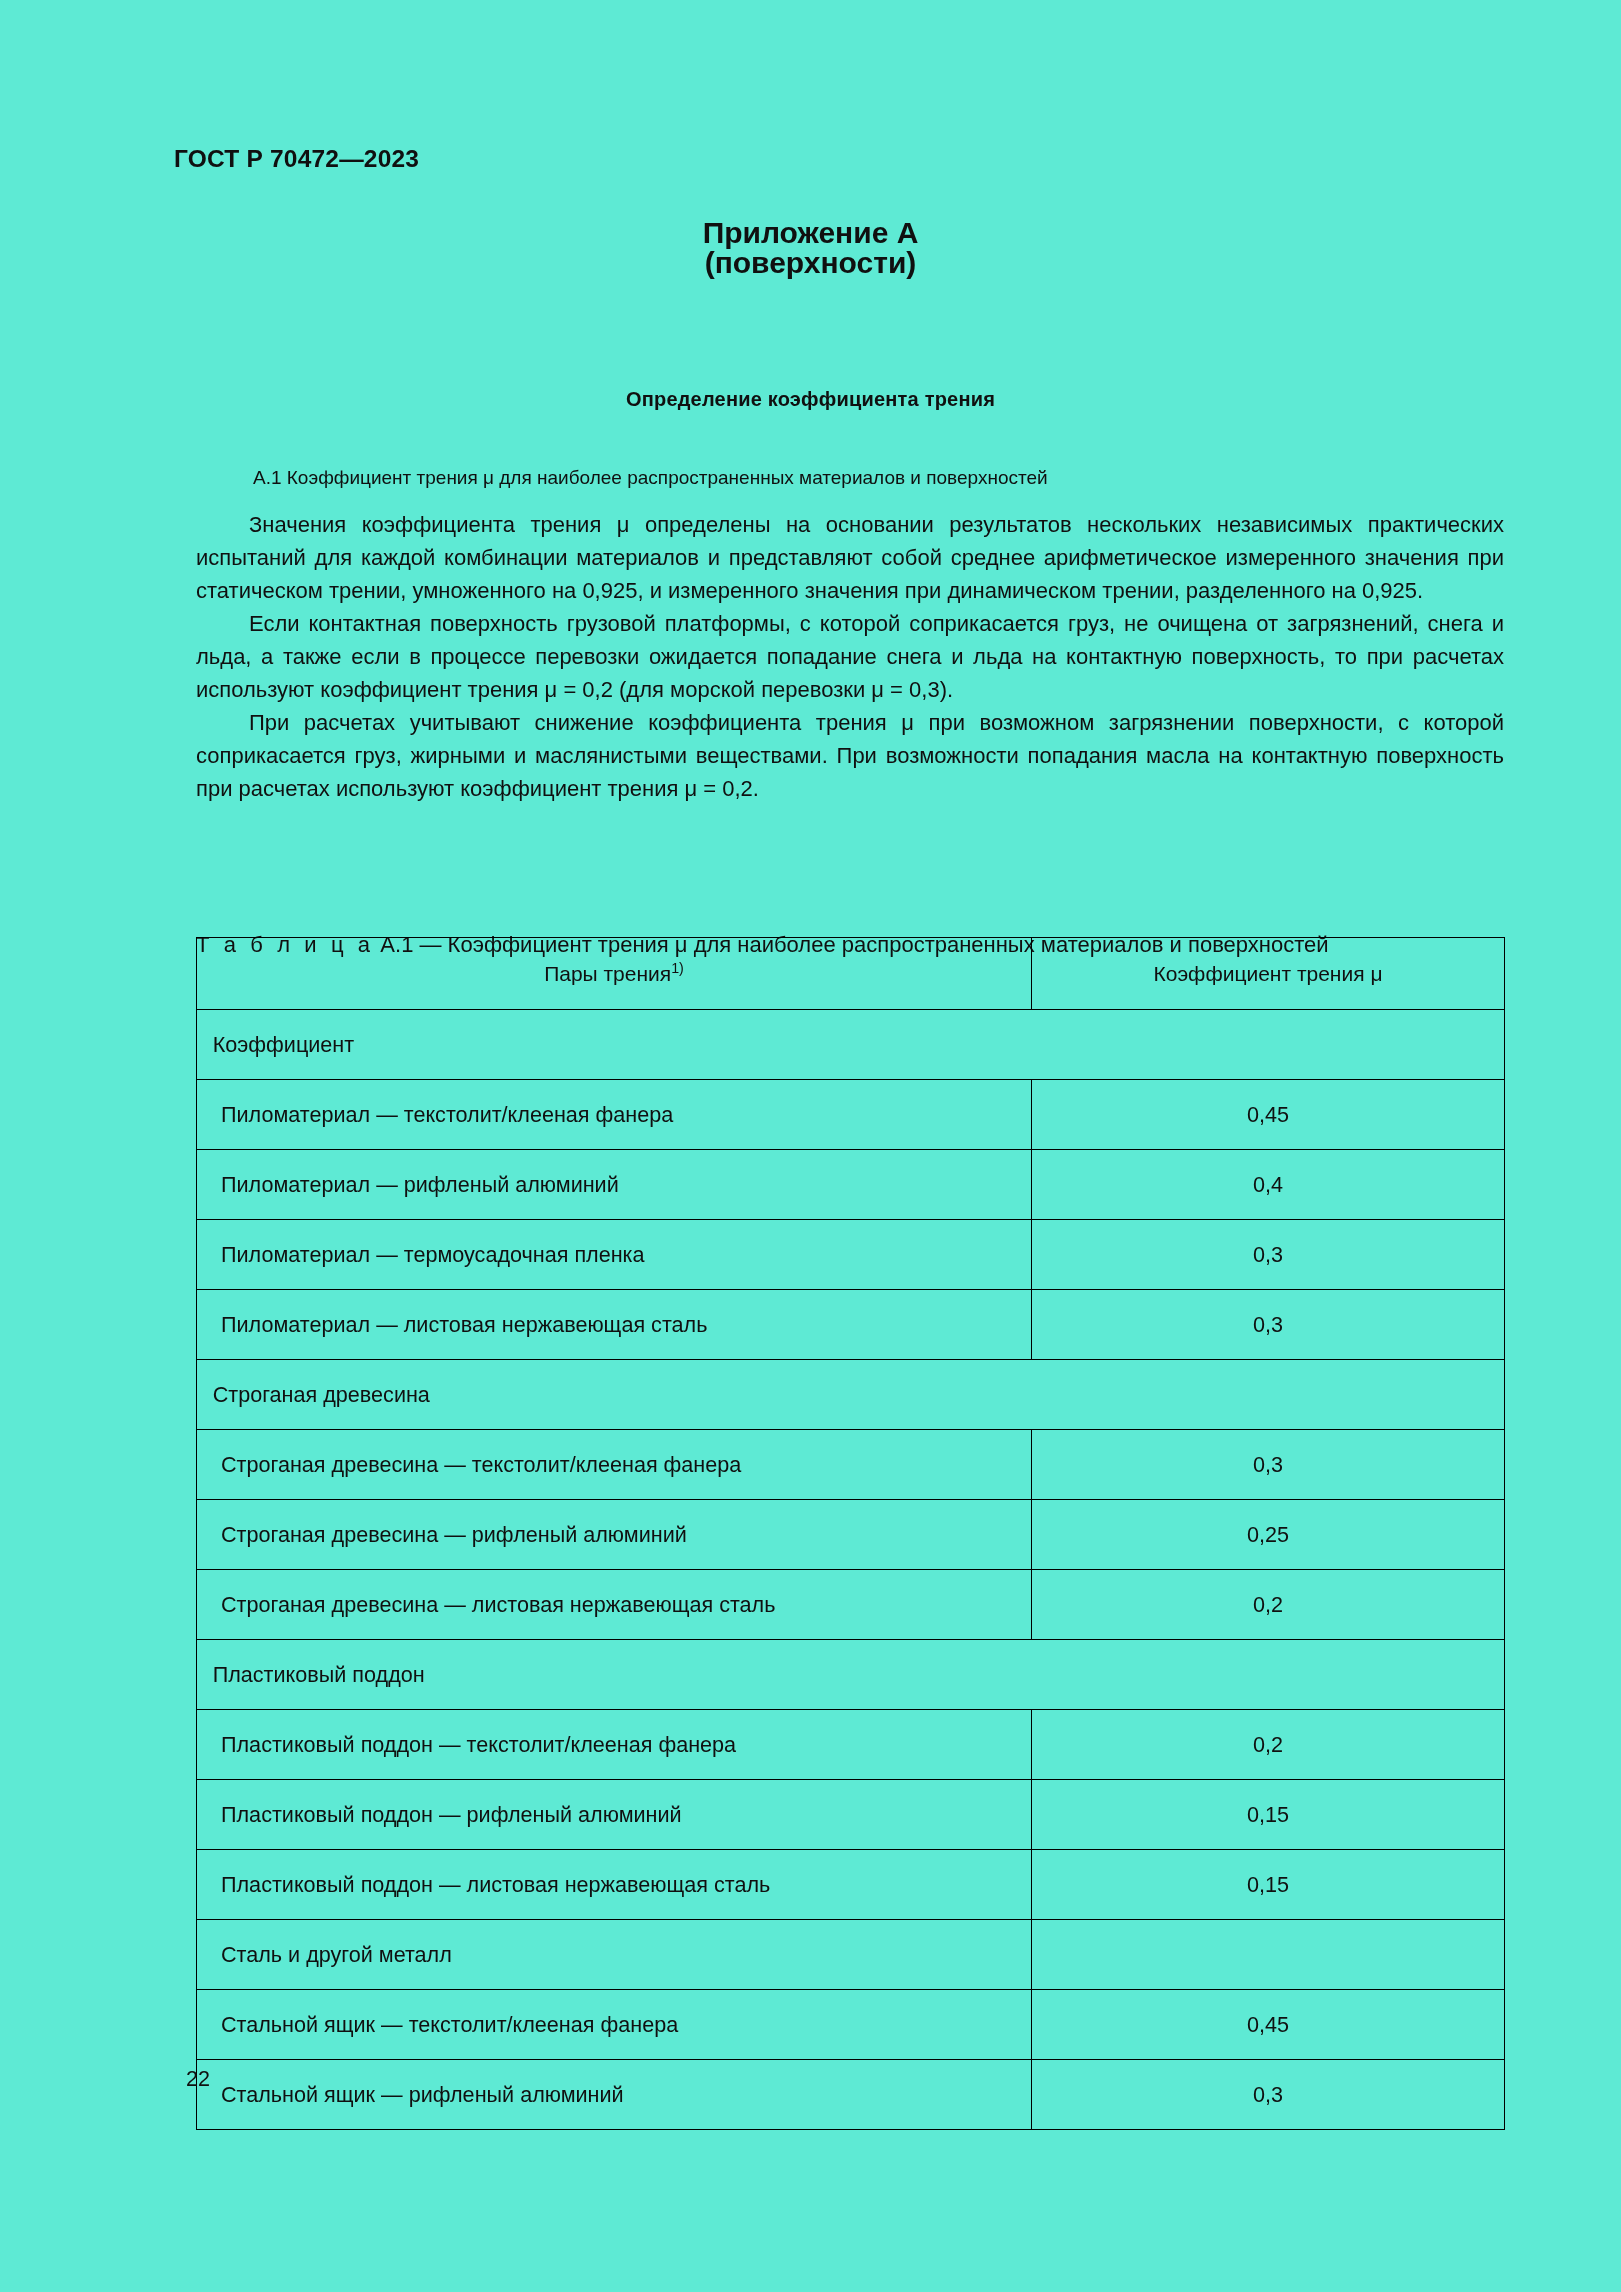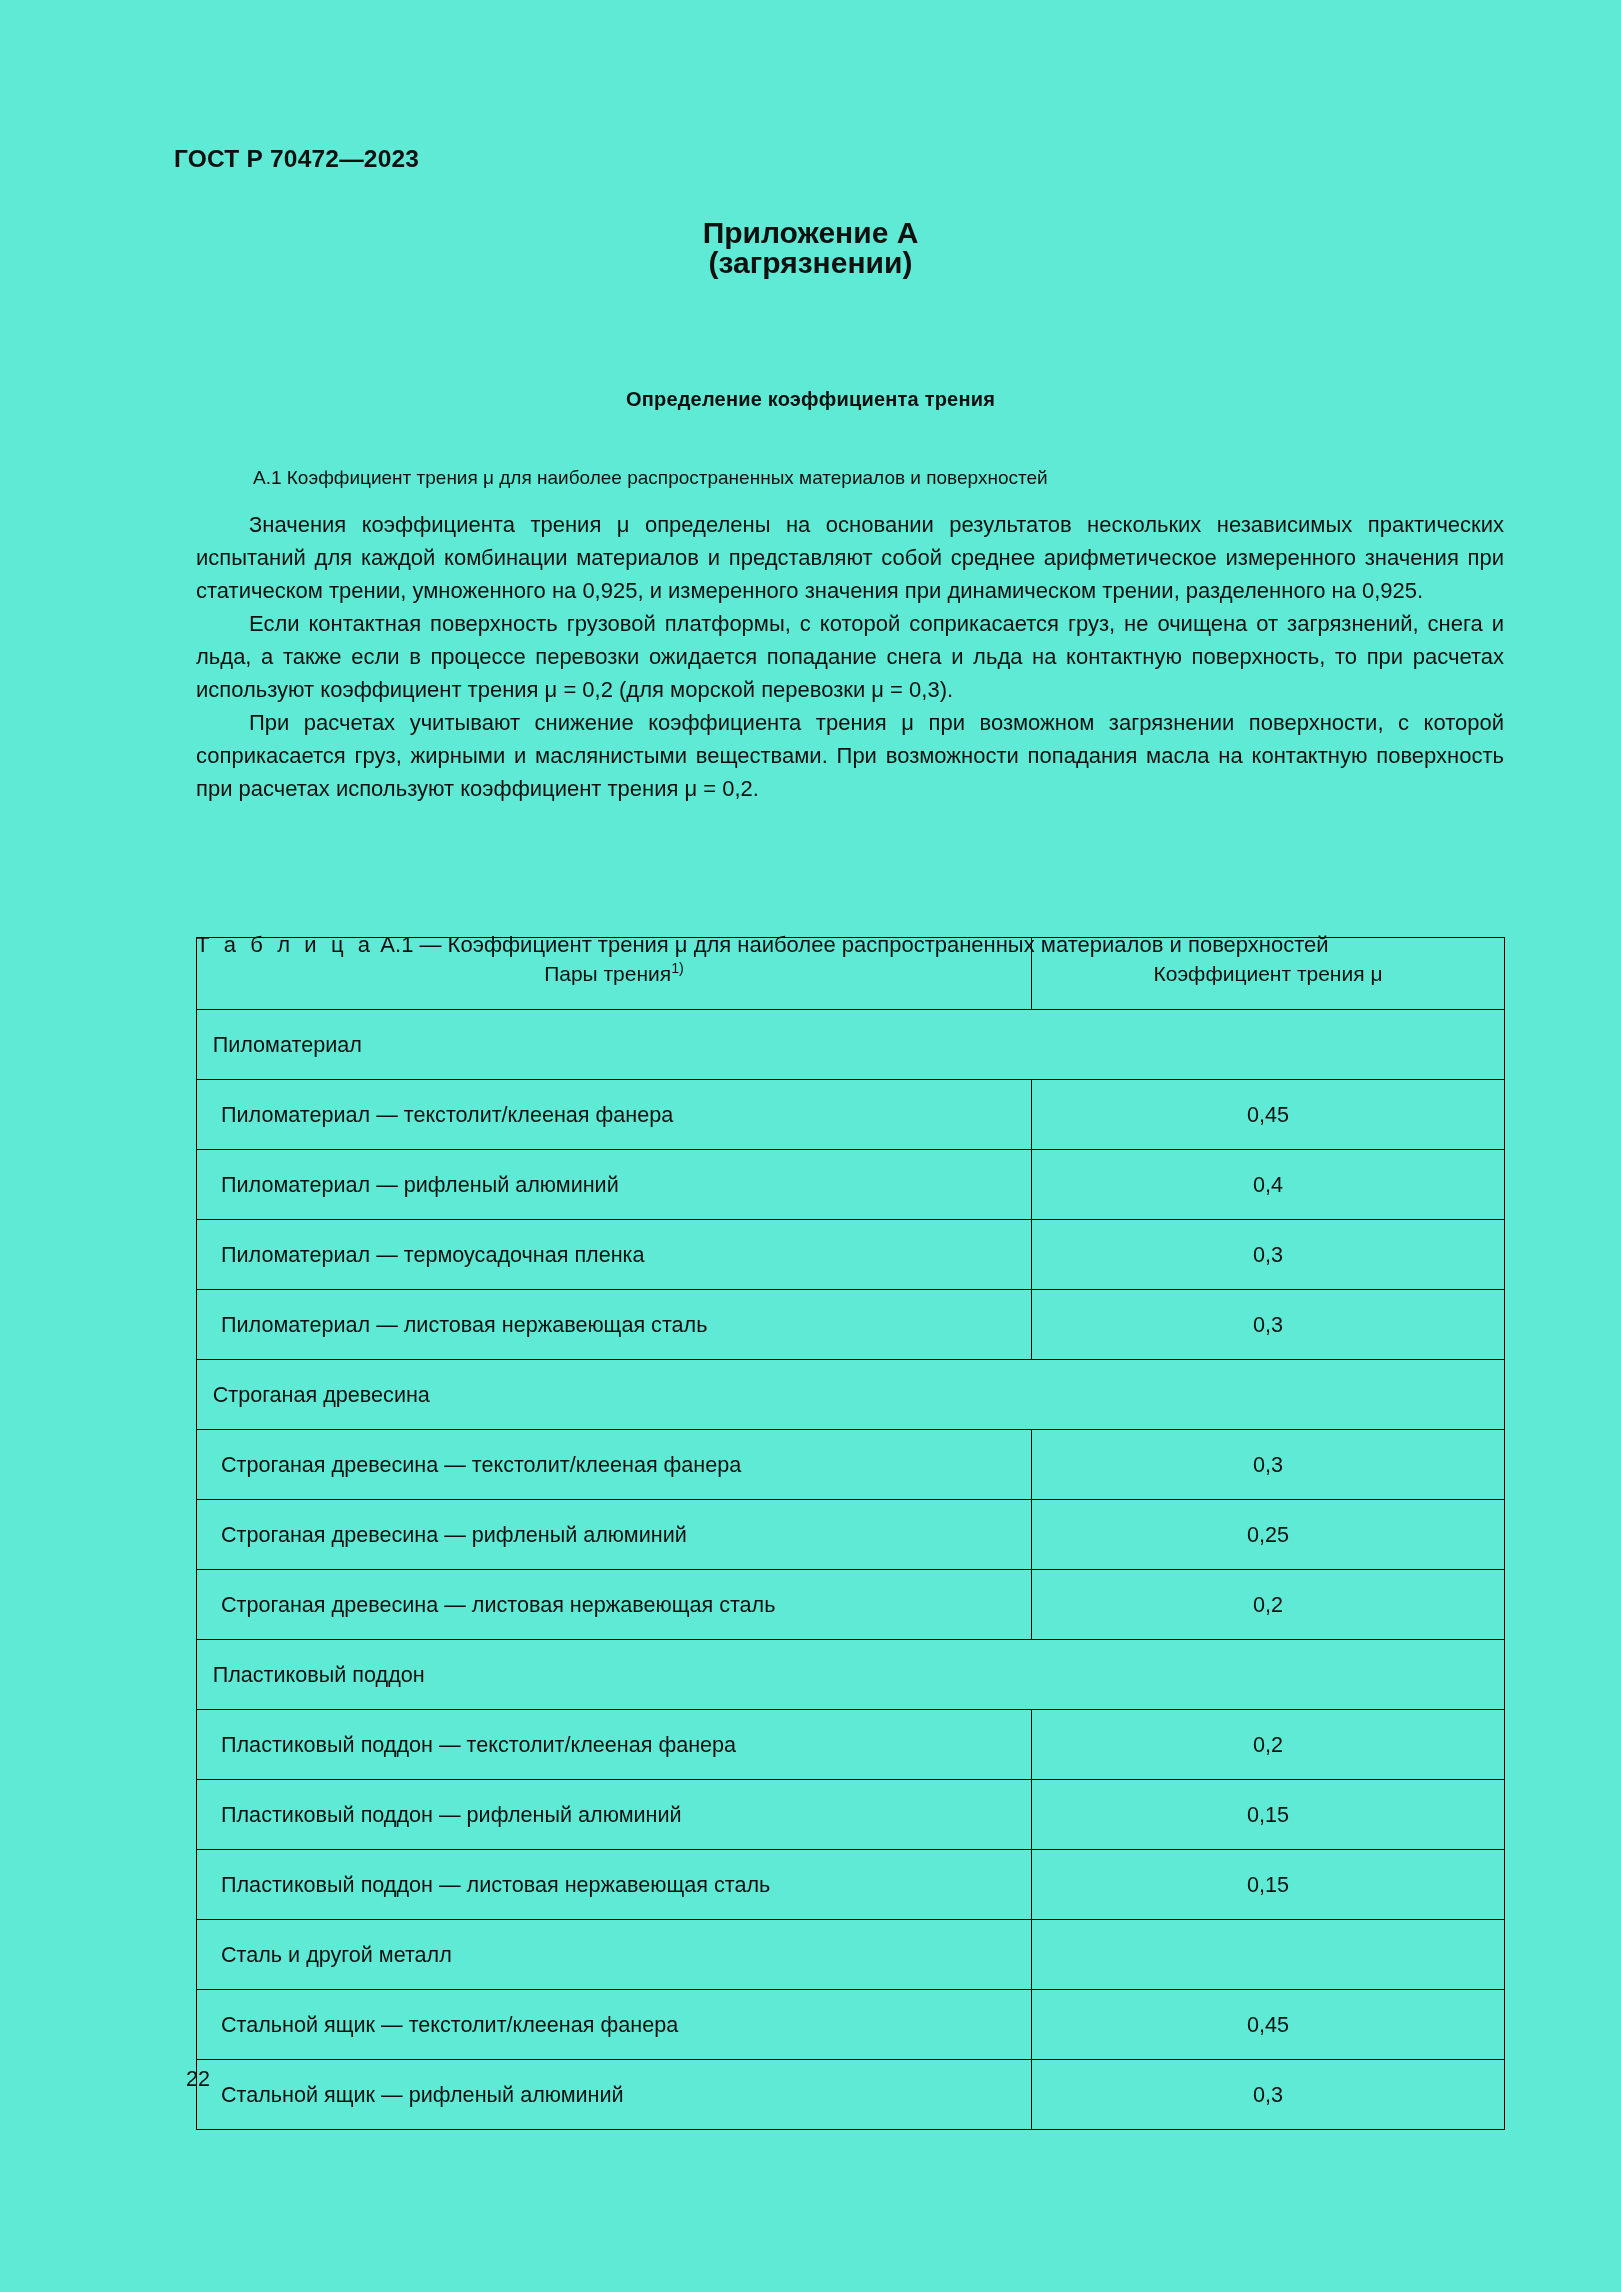--- a/index.html
+++ b/index.html
@@ -148,21 +148,21 @@
 </style>
 </head>
 <body>
 
 <div class="page">
 
   <div class="doc-header">ГОСТ Р 70472—2023</div>
 
   <div class="annex-block">
     <span class="line">Приложение А</span>
-    <span class="line">(загрязнении)</span>
+    <span class="line">(поверхности)</span>
   </div>
 
   <div class="annex-title">Определение коэффициента трения</div>
 
   <div class="section-heading">А.1  Коэффициент трения μ для наиболее распространенных материалов и поверхностей</div>
 
   <div class="body-text">
     <p>Значения коэффициента трения μ определены на основании результатов нескольких независимых практических испытаний для каждой комбинации материалов и представляют собой среднее арифметическое измеренного значения при статическом трении, умноженного на 0,925, и измеренного значения при динамическом трении, разделенного на 0,925.</p>
     <p>Если контактная поверхность грузовой платформы, с которой соприкасается груз, не очищена от загрязнений, снега и льда, а также если в процессе перевозки ожидается попадание снега и льда на контактную поверхность, то при расчетах используют коэффициент трения μ = 0,2 (для морской перевозки μ = 0,3).</p>
     <p>При расчетах учитывают снижение коэффициента трения μ при возможном загрязнении поверхности, с которой соприкасается груз, жирными и маслянистыми веществами. При возможности попадания масла на контактную поверхность при расчетах используют коэффициент трения μ = 0,2.</p>
@@ -180,21 +180,21 @@
       <col class="c2">
     </colgroup>
     <thead>
       <tr>
         <th><span>Пары трения</span><sup>1)</sup></th>
         <th>Коэффициент трения μ</th>
       </tr>
     </thead>
     <tbody id="table-body">
         <tr class="group">
-          <td colspan="2">Пиломатериал</td>
+          <td colspan="2">Коэффициент</td>
         </tr>
         <tr>
           <td class="pair">Пиломатериал — текстолит/клееная фанера</td>
           <td class="value">0,45</td>
         </tr>
         <tr>
           <td class="pair">Пиломатериал — рифленый алюминий</td>
           <td class="value">0,4</td>
         </tr>
         <tr>

